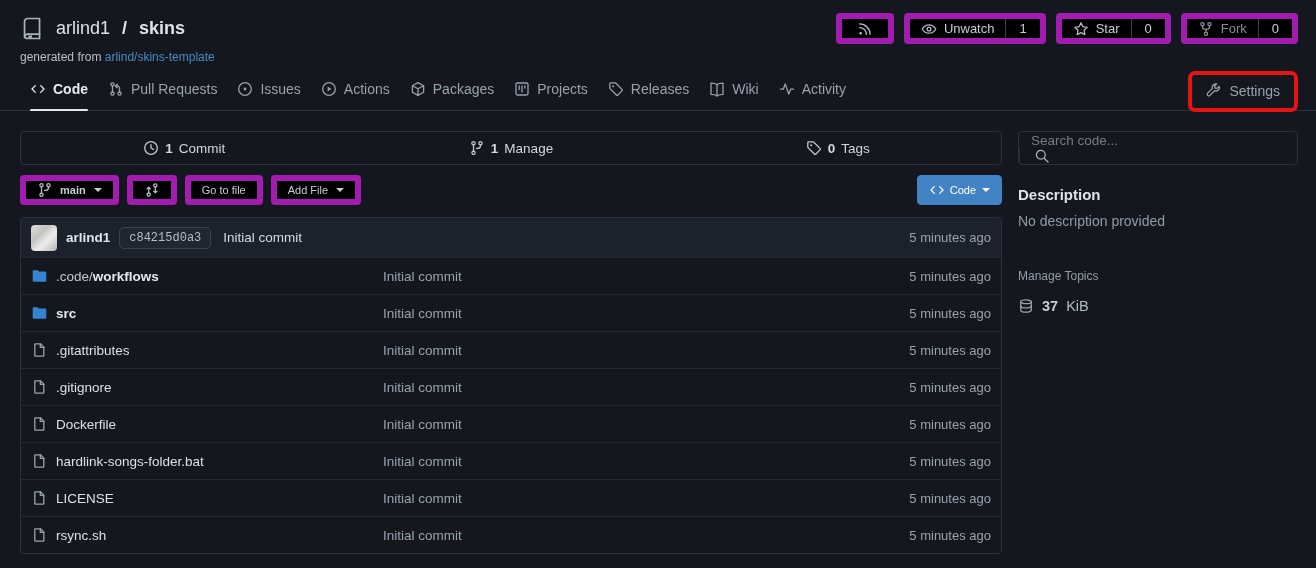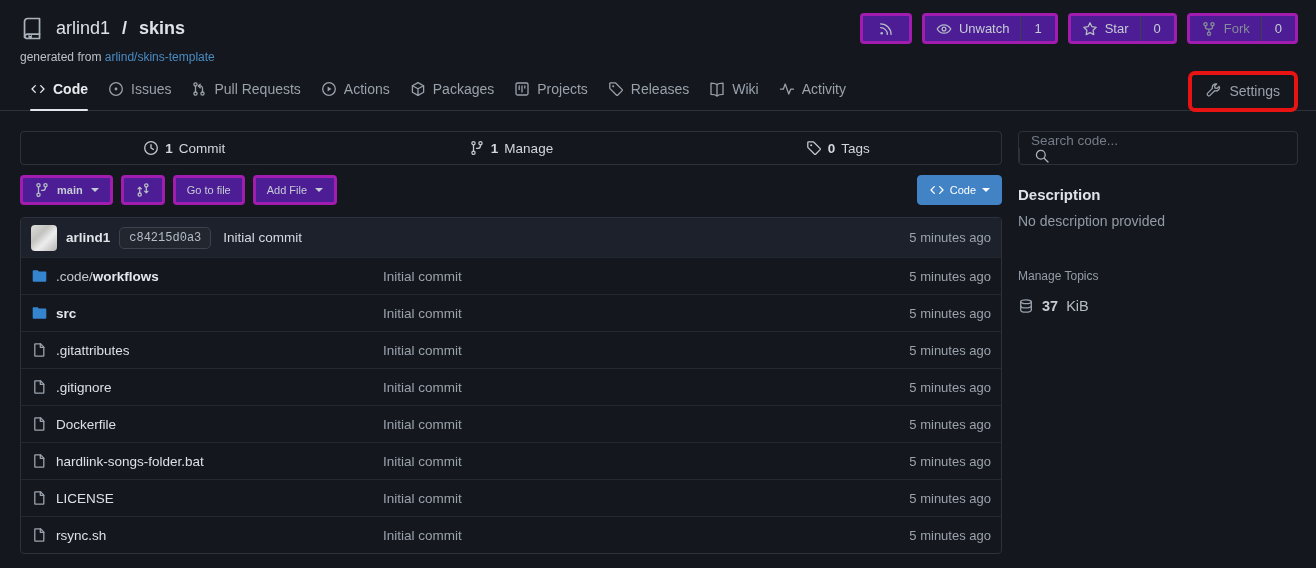--- a/index.html
+++ b/index.html
@@ -15,21 +15,21 @@
   .icon svg { width:16px; height:16px; stroke:currentColor; fill:none; stroke-width:1.3; stroke-linecap:round; stroke-linejoin:round; }
 
   
   .header { display:flex; align-items:center; justify-content:space-between; padding:13px 18px 0 20px; }
   .repo-title { display:flex; align-items:center; gap:11px; font-size:18px; color:#dde2e7; }
   .repo-title .icon svg { width:25px; height:25px; stroke-width:1.1; color:#aab2bb; }
   .repo-owner { font-weight:400; }
   .repo-sep { font-weight:700; padding:0 1px; }
   .repo-name { font-weight:700; }
   .hdr-actions { display:flex; gap:10px; }
-  .btn { display:inline-flex; align-items:center; background:#4c1d95; border:3px solid #a21caf;
+  .btn { display:inline-flex; align-items:center; background:#000000; border:6px solid #a21caf;
          border-radius:4px; color:#c6ccd4; font-size:13px; height:31px; cursor:pointer; }
   .btn .icon { color:#b4bbc4; }
   .btn-seg { display:flex; align-items:center; gap:7px; padding:0 11px; height:100%; }
   .btn-count { display:flex; align-items:center; padding:0 13px; height:100%; border-left:1px solid #3a414c; }
   .btn-square { padding:0 15px; height:31px; }
   .btn-dim .btn-seg { color:#848d97; }
   .btn-dim .icon { color:#848d97; }
 
   .generated { padding:6px 20px 0; font-size:12px; color:#bac0c8; }
   .generated a { color:#4a8bc2; }
@@ -171,37 +171,37 @@
     <span class="icon">
       <svg viewBox="0 0 16 16">
           <path d="M5.3 4.6L2 8l3.3 3.4M10.7 4.6L14 8l-3.3 3.4"></path>
         </svg>
     </span>
     <span>Code</span>
   </div>
   <div class="tab">
     <span class="icon">
       <svg viewBox="0 0 16 16">
-          <circle cx="8" cy="8" r="6.3"></circle>
-          <circle cx="8" cy="8" r="1.4" fill="currentColor" stroke="none"></circle>
-        </svg>
-    </span>
-    <span>Issues</span>
-  </div>
-  <div class="tab">
-    <span class="icon">
-      <svg viewBox="0 0 16 16">
           <circle cx="4.5" cy="3.4" r="1.6"></circle>
           <circle cx="4.5" cy="12.6" r="1.6"></circle>
           <circle cx="11.5" cy="12.6" r="1.6"></circle>
           <path d="M4.5 5v6M11.5 11V7.2a2.2 2.2 0 0 0-2.2-2.2H7.6"></path>
           <path d="M9.2 3.2L7.4 5l1.8 1.8"></path>
         </svg>
     </span>
     <span>Pull Requests</span>
+  </div>
+  <div class="tab">
+    <span class="icon">
+      <svg viewBox="0 0 16 16">
+          <circle cx="8" cy="8" r="6.3"></circle>
+          <circle cx="8" cy="8" r="1.4" fill="currentColor" stroke="none"></circle>
+        </svg>
+    </span>
+    <span>Issues</span>
   </div>
   <div class="tab">
     <span class="icon">
       <svg viewBox="0 0 16 16">
           <circle cx="8" cy="8" r="6.3"></circle>
           <path d="M6.6 5.6l3.8 2.4-3.8 2.4z" fill="currentColor" stroke="none"></path>
         </svg>
     </span>
     <span>Actions</span>
   </div>

